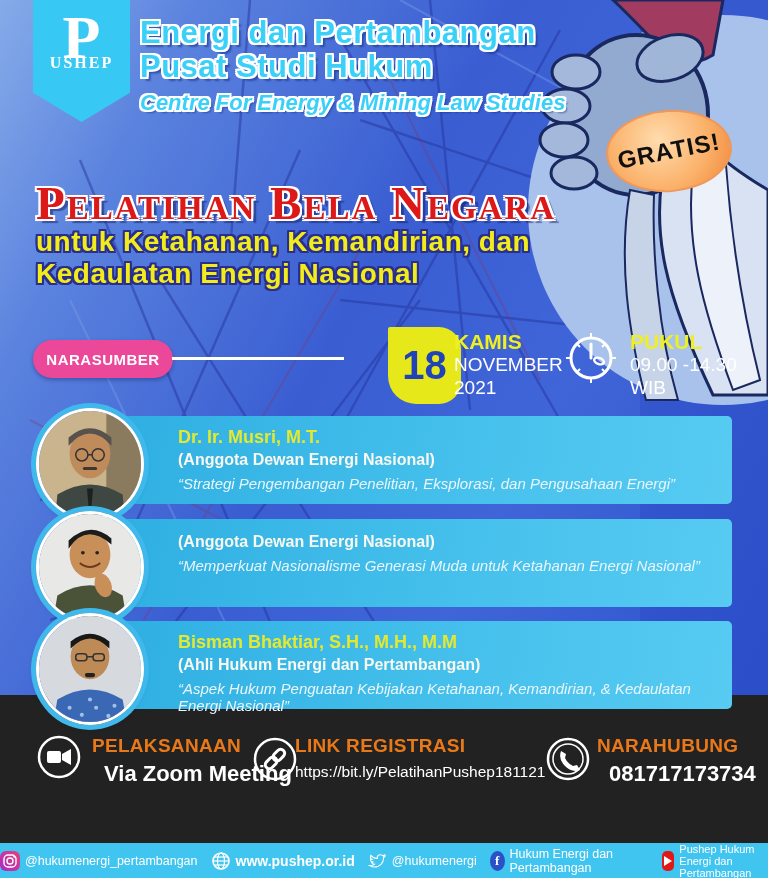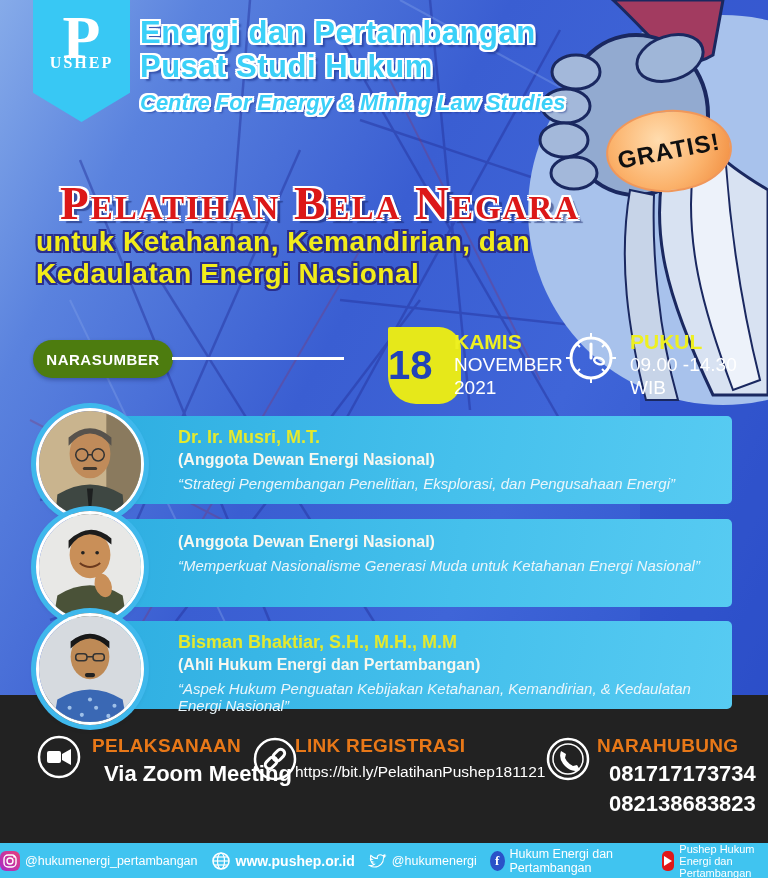--- a/index.html
+++ b/index.html
@@ -32,33 +32,33 @@
     background:radial-gradient(circle at 42% 35%,#ffdcae 0%,#fbb26b 55%,#ef8638 100%);
     border:2px solid #f0975a;display:flex;align-items:center;justify-content:center;
     transform:rotate(-4deg);z-index:6;}
   .gratis-badge span{font-weight:bold;font-size:24px;color:#101010;transform:rotate(-7deg);
     letter-spacing:1px;}
   
   .main-title{position:absolute;left:36px;top:176px;z-index:3;
     font-family:"Liberation Serif","DejaVu Serif",serif;font-weight:bold;font-size:47px;
     font-variant:small-caps;letter-spacing:2px;color:#DC1818;
     text-shadow:-2px -2px 0 #fff,2px -2px 0 #fff,-2px 2px 0 #fff,2px 2px 0 #fff,
-      -2px 0 0 #fff,2px 0 0 #fff,0 -2px 0 #fff,0 2px 0 #fff,5px 4px 1px rgba(16,28,96,.5);margin-left:24px;}
+      -2px 0 0 #fff,2px 0 0 #fff,0 -2px 0 #fff,0 2px 0 #fff,5px 4px 1px rgba(16,28,96,.5);}
   .subtitle{position:absolute;left:36px;top:226px;z-index:3;font-weight:bold;font-size:28px;
     line-height:32px;color:#F2EC1A;letter-spacing:.5px;
     text-shadow:-2px -2px 0 #2a2f8e,2px -2px 0 #2a2f8e,-2px 2px 0 #2a2f8e,2px 2px 0 #2a2f8e,
       -2px 0 0 #2a2f8e,2px 0 0 #2a2f8e,0 -2px 0 #2a2f8e,0 2px 0 #2a2f8e;}
   
-  .nara-pill{position:absolute;left:33px;top:340px;width:140px;height:38px;background:#4d7c0f;
+  .nara-pill{position:absolute;left:33px;top:340px;width:140px;height:38px;background:#ec4899;
     border-radius:20px;display:flex;align-items:center;justify-content:center;z-index:3;
     box-shadow:0 2px 4px rgba(0,0,60,.3);}
   .nara-pill span{color:#fff;font-weight:bold;font-size:15px;letter-spacing:.5px;}
   .nara-line{position:absolute;left:172px;top:357px;width:172px;height:3px;background:#fff;z-index:3;}
   .date-shape{position:absolute;left:388px;top:327px;width:73px;height:77px;background:#E6E81A;
-    border-radius:2px 22px 22px 28px;display:flex;align-items:center;justify-content:flex-start;z-index:3;}
+    border-radius:2px 22px 22px 28px;display:flex;align-items:center;justify-content:center;z-index:3;}
   .date-shape span{color:#2143B8;font-weight:bold;font-size:40px;}
   .day-block{position:absolute;left:454px;top:330px;z-index:3;line-height:23px;}
   .day-block .yellow{color:#EEF020;font-weight:bold;font-size:21px;}
   .day-block .white{color:#fff;font-size:19px;}
   .clock-wrap{position:absolute;left:564px;top:331px;width:54px;height:54px;z-index:3;}
   .time-block{position:absolute;left:630px;top:330px;z-index:3;line-height:23px;}
   .time-block .yellow{color:#EEF020;font-weight:bold;font-size:21px;}
   .time-block .white{color:#fff;font-size:19px;}
   
   .card{position:absolute;left:120px;width:612px;height:88px;border-radius:5px;
@@ -284,21 +284,20 @@
   <div class="info-icon" style="left:545px;top:736px;z-index:4;">
     <svg viewBox="0 0 46 46">
       <circle cx="23" cy="23" r="20" fill="none" stroke="#fff" stroke-width="2.5"></circle>
       <circle cx="23" cy="23" r="15" fill="none" stroke="#fff" stroke-width="1.5"></circle>
       <path d="M16,15 q-3,8 4,15 q7,7 15,4 l-3,-5 -4,1 q-6,-3 -8,-8 l1,-4 z" fill="#fff"></path>
     </svg>
   </div>
   <div class="info-col" style="left:597px;top:735px;">
     <div class="info-label">NARAHUBUNG</div>
     <div class="info-value">081717173734</div>
-    <div class="info-value">082138683823</div>
   </div>
 
   <div class="footer-bar">
     <div class="f-item">
       <svg width="20" height="20" viewBox="0 0 20 20">
         <defs>
             <linearGradient id="ig" x1="0" y1="1" x2="1" y2="0">
           <stop offset="0" stop-color="#A62BC8"></stop>
               <stop offset="1" stop-color="#E8407A"></stop>
             </linearGradient>

